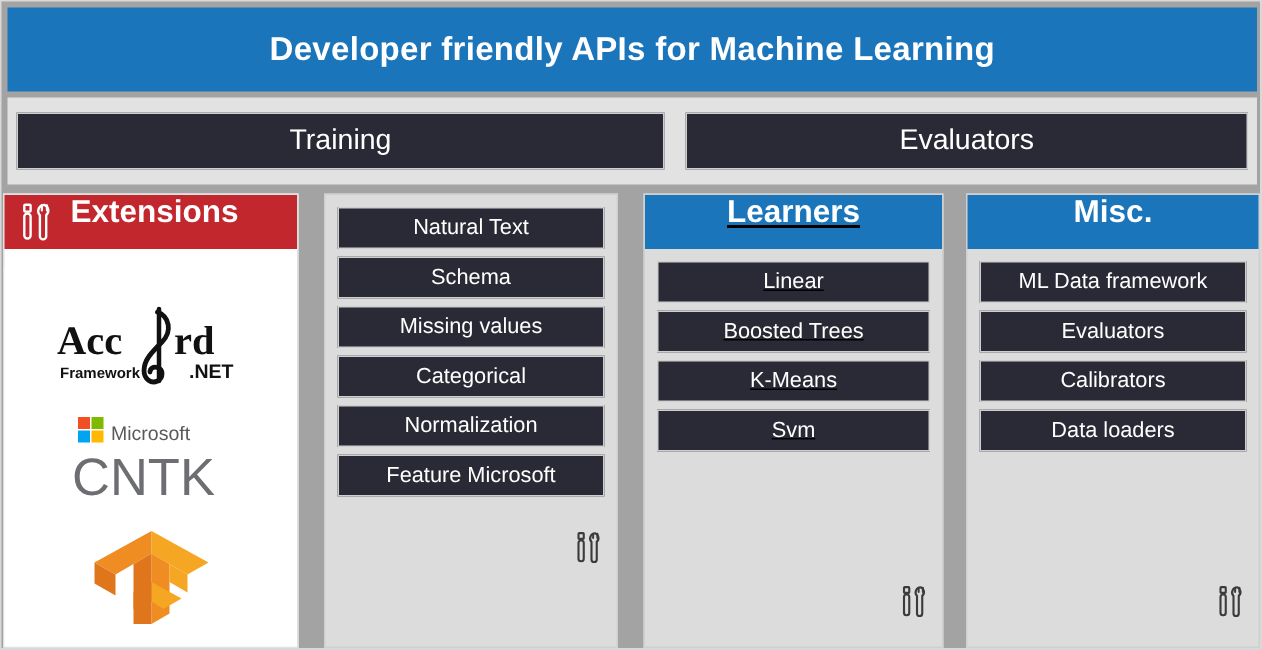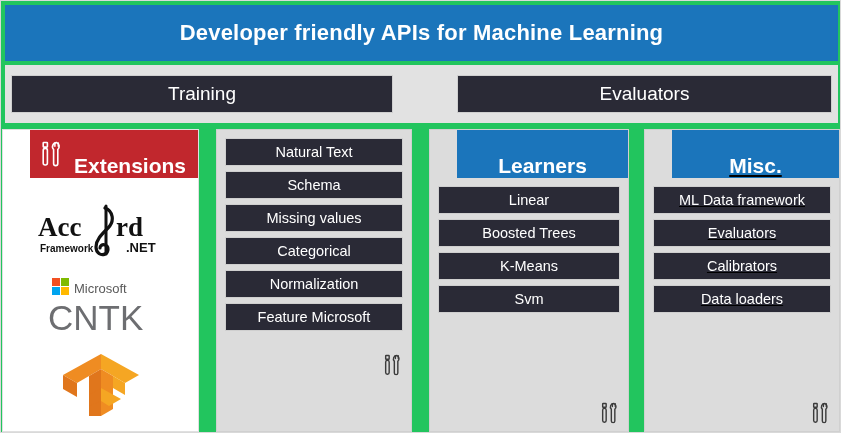--- a/index.html
+++ b/index.html
@@ -8,21 +8,21 @@
     background: #ffffff;
   }
   body {
     font-family: "Liberation Sans", sans-serif;
     -webkit-font-smoothing: antialiased;
   }
   #stage {
     position: relative;
     width: 841px;
     height: 433px;
-    background: #22c55e;
+    background: #a3a3a3;
     overflow: hidden;
     box-sizing: border-box;
     border: 1px solid #d9d9d9;
     padding-left: 24px;
   }
 
   
   .title-bar {
     position: absolute;
     left: 4px;
@@ -61,38 +61,37 @@
     display: flex;
     align-items: center;
     justify-content: center;
   }
   .stage-pill .stage-label {
     color: #ffffff;
     font-size: 19px;
     font-weight: normal;
     white-space: nowrap;
   }
-  #stage-pill-training { left: 6px;   width: 382px; }
+  #stage-pill-training { left: 6px;   width: 432px; }
   #stage-pill-consumption { left: 452px; width: 375px; }
 
   
   .panel {
     position: absolute;
     top: 128px;
     box-sizing: border-box;
     background: #dcdcdc;
     border: 1px solid #d0d0d0;
   }
   .panel-head {
-    height: 48px;
-    display: flex;
-    align-items: flex-end;
+    height: 36px;
+    display: flex;
+    align-items: flex-start;
     justify-content: center;
     position: relative;
-    margin-left: 27px;
   }
   .panel-head .panel-title {
     color: #ffffff;
     font-size: 21px;
     font-weight: bold;
     white-space: nowrap;
   }
 
   
   #panel-extensions {
@@ -132,22 +131,22 @@
     padding-top: 12px;
     gap: 8px;
     background: #ffffff;
   }
   .logo-accord { width: 150px; height: 62px; }
   .logo-cntk   { width: 150px; height: 68px; }
   .logo-tf     { width: 92px;  height: 70px; margin-top: 2px; }
 
   
   #panel-transforms { left: 215px; width: 196px; height: 303px; }
-  #panel-learners   { left: 428px; width: 200px; height: 303px; }
-  #panel-misc       { left: 643px; width: 196px; height: 303px; text-decoration: underline; }
+  #panel-learners   { left: 428px; width: 200px; height: 303px; text-decoration: underline; }
+  #panel-misc       { left: 643px; width: 196px; height: 303px; }
   #panel-transforms .panel-head,
   #panel-learners .panel-head,
   #panel-misc .panel-head { background: #1b75bb; }
 
   .panel-body {
     position: relative;
     height: calc(100% - 48px);
     padding: 8px 8px 0 8px;
     box-sizing: border-box;
   }

